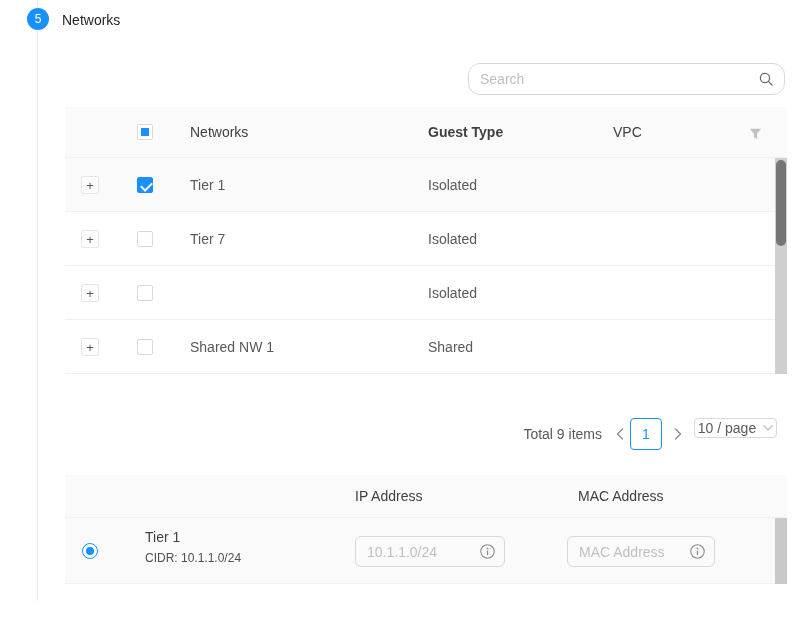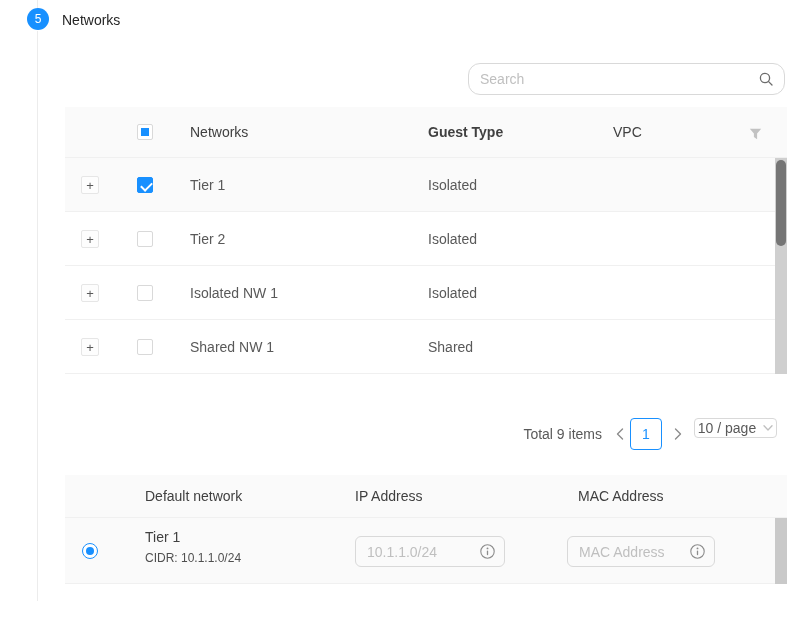--- a/index.html
+++ b/index.html
@@ -145,27 +145,26 @@
 
     <div class="t1-row selected" style="top:51px">
       <button class="expand-btn">+</button>
       <span class="checkbox checked"></span>
       <span class="cell cell-name">Tier 1</span>
       <span class="cell cell-guest">Isolated</span>
     </div>
     <div class="t1-row" style="top:105px">
       <button class="expand-btn">+</button>
       <span class="checkbox"></span>
-      <span class="cell cell-name">Tier 2</span>
+      <span class="cell cell-name">Tier 7</span>
       <span class="cell cell-guest">Isolated</span>
     </div>
     <div class="t1-row" style="top:159px">
       <button class="expand-btn">+</button>
       <span class="checkbox"></span>
-      <span class="cell cell-name">Isolated NW 1</span>
       <span class="cell cell-guest">Isolated</span>
     </div>
     <div class="t1-row" style="top:213px">
       <button class="expand-btn">+</button>
       <span class="checkbox"></span>
       <span class="cell cell-name">Shared NW 1</span>
       <span class="cell cell-guest">Shared</span>
     </div>
 
     <div class="t1-scroll">
@@ -187,21 +186,20 @@
   </span>
   <span class="pg-size">
     <span>10 / page</span>
     <svg width="10" height="6" viewBox="0 0 10 6">
         <path d="M1 0.8 L5 5 L9 0.8" fill="none" stroke="#bfbfbf" stroke-width="1.3" stroke-linecap="round" stroke-linejoin="round"></path>
       </svg>
   </span>
 
   <div class="table table2">
     <div class="t2-header">
-      <span class="th t2-th-default">Default network</span>
       <span class="th t2-th-ip">IP Address</span>
       <span class="th t2-th-mac">MAC Address</span>
     </div>
     <div class="t2-row">
       <span class="radio selected"></span>
       <span class="t2-name">Tier 1</span>
       <span class="t2-cidr">CIDR: 10.1.1.0/24</span>
       <span class="t2-input ip-input">
         <input type="text" placeholder="10.1.1.0/24" style="">
         <svg class="info-icon" width="15" height="15" viewBox="0 0 15 15">

